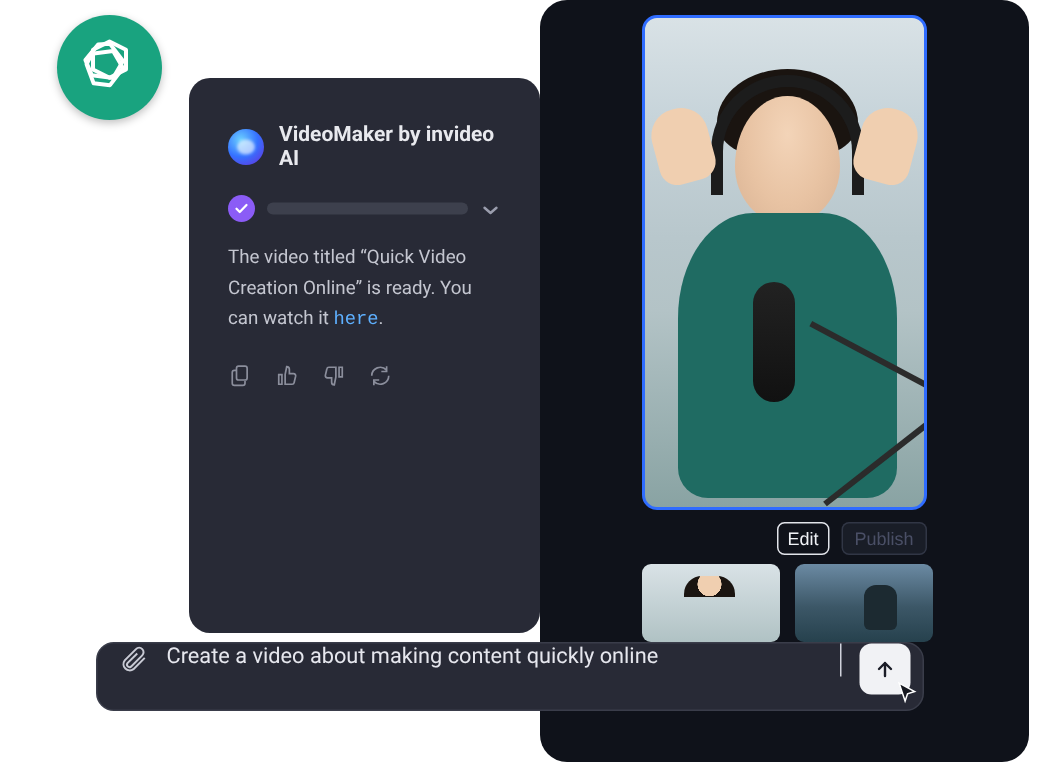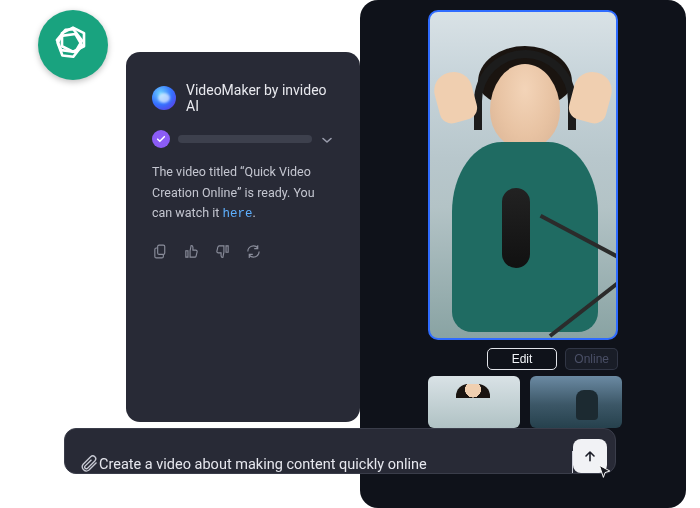--- a/index.html
+++ b/index.html
@@ -102,21 +102,21 @@
     right: 68px;
     display: flex;
     gap: 8px;
     align-items: center;
   }
   .edit-btn {
     background: #0f121a;
     border: 1px solid #e2e4ea;
     color: #f0f2f6;
     font-size: 12px;
-    padding: 3px 24px;
+    padding: 3px 6px;
     border-radius: 5px;
     cursor: pointer;
   }
   .publish-btn {
     background: rgba(120,130,160,0.10);
     border: 1px solid rgba(120,130,160,0.25);
     color: #4a4f66;
     font-size: 12px;
     padding: 3px 8px;
     border-radius: 5px;
@@ -184,21 +184,21 @@
   }
   .app-avatar::after{
     content:"";
     position:absolute; top:7px; left:6px; width:12px; height:10px;
     background: rgba(255,255,255,0.6);
     border-radius: 50%;
     filter: blur(1px);
   }
   .chat-title {
     font-size: 14px;
-    font-weight: 400;
+    font-weight: 700;
     color: #e8e9ee;
   }
   .progress-row {
     display: flex;
     align-items: center;
     gap: 8px;
     margin-bottom: 14px;
   }
   .check {
     width: 18px; height: 18px;
@@ -257,22 +257,23 @@
   .prompt-bar {
     position: absolute;
     left: 64px;
     bottom: 34px;
     width: 552px;
     height: 46px;
     background: #282a36;
     border: 1px solid #3a3d4a;
     border-radius: 12px;
     display: flex;
-    align-items: flex-end;
+    align-items: flex-start;
     padding: 0 8px 0 14px;
+    gap: 12px;
     z-index: 6;
   }
   .attach {
     color: #c8cad4;
     cursor: pointer;
     display:flex;
   }
   .attach svg { width: 20px; height: 20px; stroke: #c8cad4; fill: none; stroke-width: 1.6; }
   .prompt-text {
     flex: 1;
@@ -315,21 +316,21 @@
     <div class="fig-body"></div>
     <div class="fig-handL"></div>
     <div class="fig-handR"></div>
     <div class="fig-mic"></div>
     <div class="fig-micstand"></div>
     <div class="fig-micstand2"></div>
   </div>
 
   <div class="preview-actions">
     <button class="edit-btn">Edit</button>
-    <button class="publish-btn">Online</button>
+    <button class="publish-btn">Publish</button>
   </div>
 
   <div class="thumbs">
     <div class="thumb thumb1"></div>
     <div class="thumb thumb2"></div>
   </div>
 </div>
 
 <div class="chat-panel">
   <div class="chat-header">

